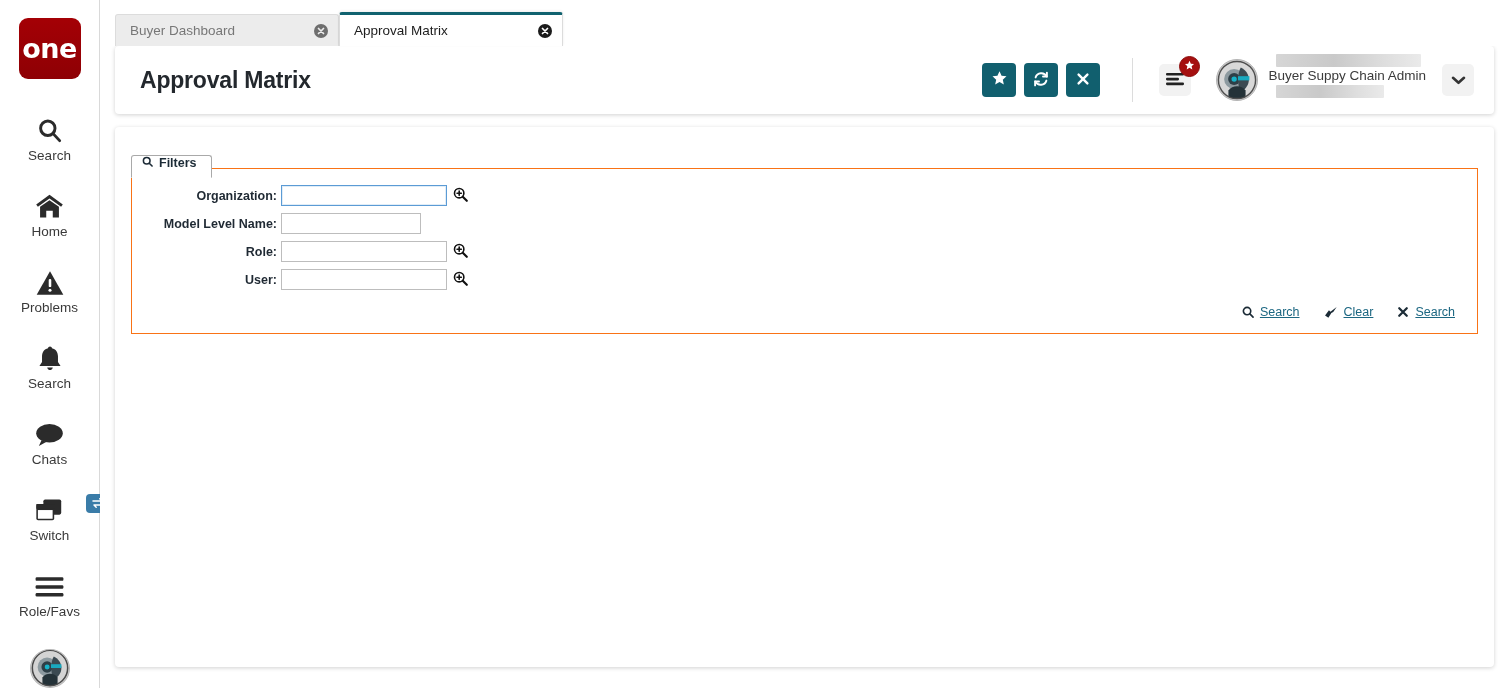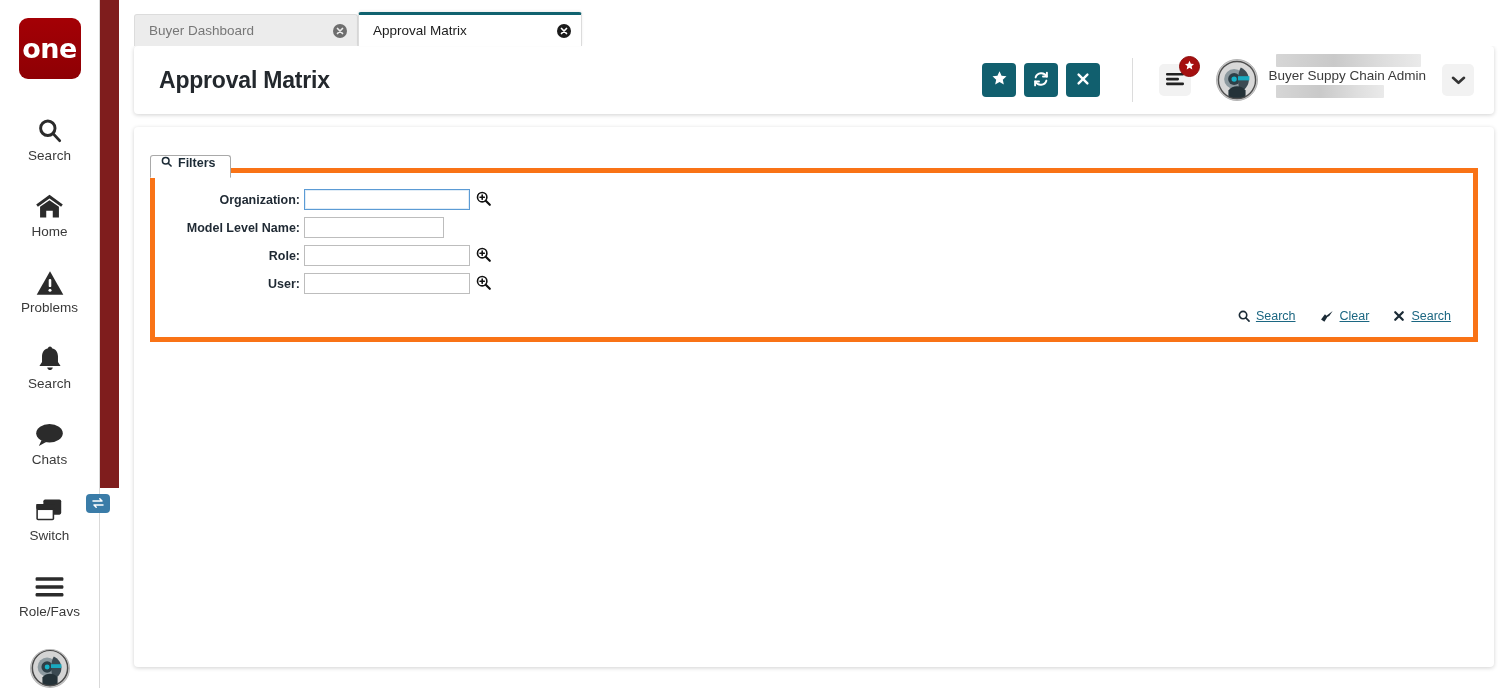--- a/index.html
+++ b/index.html
@@ -11,21 +11,20 @@
     background: #ffffff;
     font-family: "Liberation Sans", sans-serif;
   }
 
   .app {
     position: relative;
     width: 1509px;
     height: 488px;
     background: #7f1d1d;
     display: flex;
-    gap: 19px;
   }
 
   
   .sidebar {
     width: 100px;
     height: 688px;
     background: #ffffff;
     border-right: 1px solid #d9d9d9;
     flex: 0 0 100px;
     display: flex;
@@ -353,21 +352,21 @@
     font-size: 12.5px;
     font-weight: 700;
     color: #1c2b36;
     cursor: pointer;
     position: relative;
     top: 10px;
   }
   .filter-tab-icon { display: flex; align-items: center; color: #1c2b36; }
 
   .filter-body {
-    border: 5px solid #f97316;
+    border: 1px solid #f97316;
     background: #ffffff;
     padding: 14px 14px 10px 14px;
     min-height: 140px;
     display: flex;
     flex-direction: column;
   }
 
   .field-row {
     display: flex;
     align-items: center;

